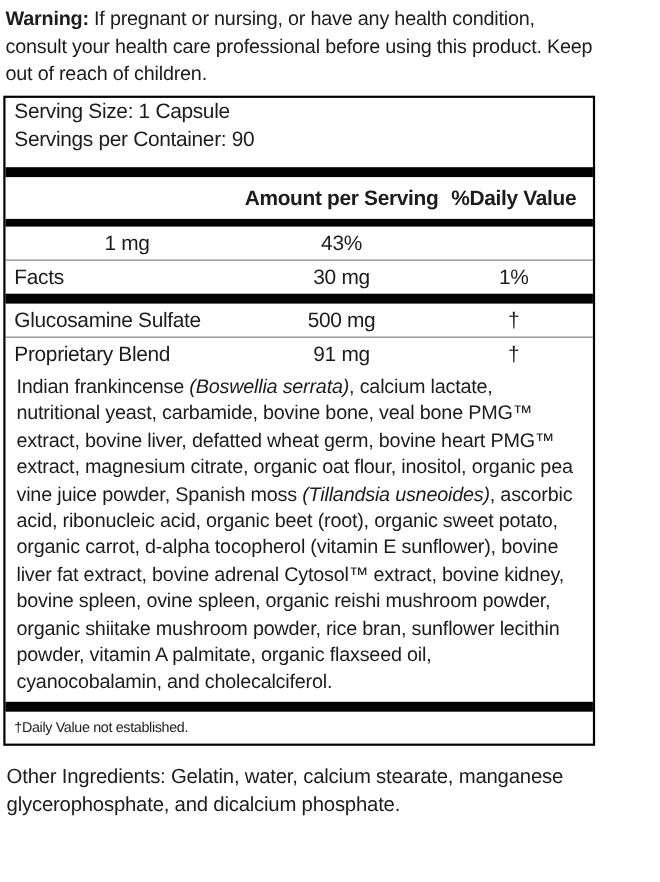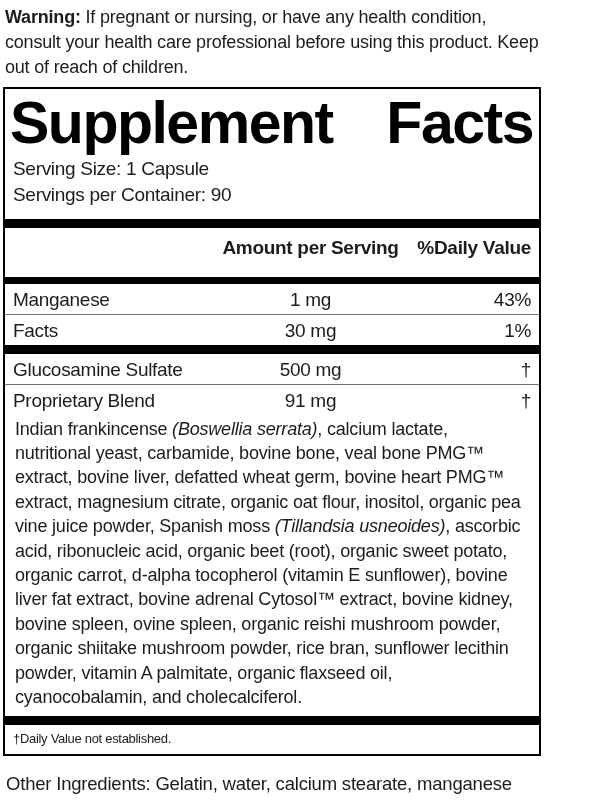--- a/index.html
+++ b/index.html
@@ -30,61 +30,56 @@
   .bar-b { height: 7px; }
   .bar-c { height: 9px; }
   .bar-d { height: 9px; }
 
   .row {
     display: grid; grid-template-columns: 205px 185px 1fr;
     font-size: 19px; line-height: 23px; letter-spacing: -0.3px;
     padding: 4px 8px 3px;
   }
   .row .amount { text-align: center; }
-  .row .dv { text-align: right; }
-  .header-row { font-weight: 700; padding: 8px 8px 18px; }
+  .row .dv { text-align: center; }
+  .header-row { font-weight: 700; padding: 8px 8px 7px; }
   .sep { border-bottom: 1.5px solid #757575; }
 
   .blend { font-size: 18px; line-height: 24.4px; letter-spacing: -0.2px; padding: 2px 16px 6px 10px; }
   .blend .italic { font-style: italic; }
 
   .footnote { font-size: 13px; letter-spacing: -0.3px; padding: 6px 8px 8px; }
 
   .below-text { font-size: 18.5px; line-height: 25px; letter-spacing: -0.2px; padding: 0 3px; }
   .other-ingredients { margin-top: 15px; }
 </style>
 </head>
 <body>
 
 <div class="page">
 
   <p class="warning"><span class="bold">Warning:</span><span> If pregnant or nursing, or have any health condition, consult your health care professional before using this product. Keep out of reach of children.</span></p>
 
   <div class="panel">
 
-    <div class="sf-title">
-      <span>Supplement</span>
-      <span>Facts</span>
-    </div>
 
     <div class="serving-line">Serving Size: 1 Capsule</div>
     <div class="serving-line">Servings per Container: 90</div>
 
     <div class="bar bar-a"></div>
 
     <div class="row header-row">
       <span class="name"></span>
       <span class="amount">Amount per Serving</span>
       <span class="dv">%Daily Value</span>
     </div>
 
     <div class="bar bar-b"></div>
 
     <div class="row sep">
-      <span class="name">Manganese</span>
       <span class="amount">1 mg</span>
       <span class="dv">43%</span>
     </div>
 
     <div class="row">
       <span class="name">Facts</span>
       <span class="amount">30 mg</span>
       <span class="dv">1%</span>
     </div>
 

